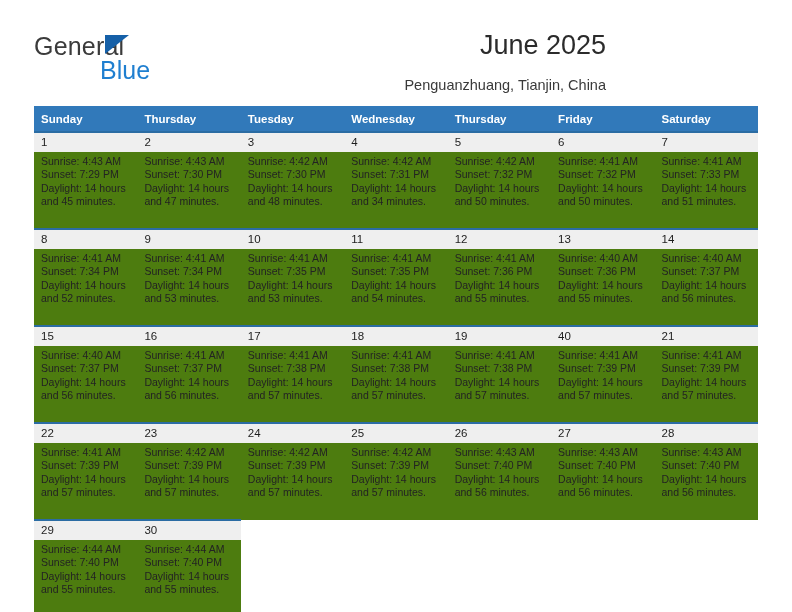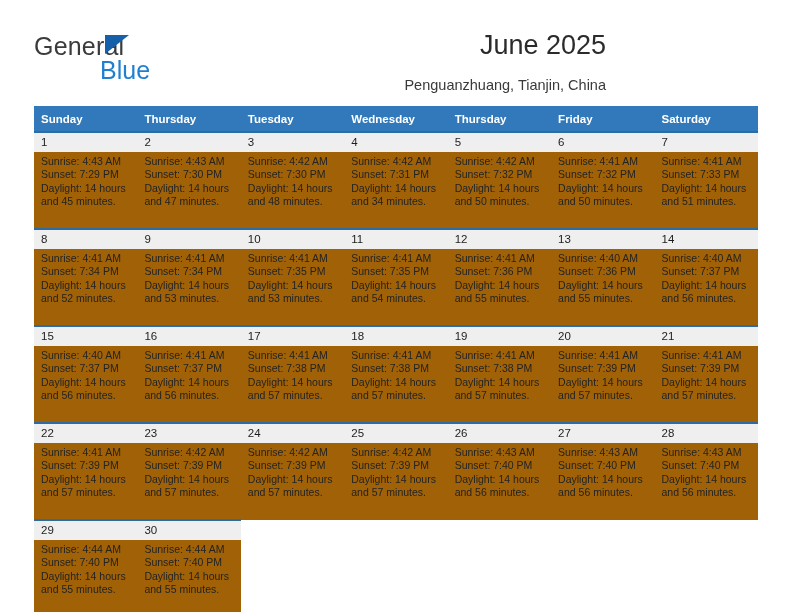--- a/index.html
+++ b/index.html
@@ -121,21 +121,21 @@
     color: #1d1d1d;
     height: 14px;
     vertical-align: top;
   }
   tbody tr.daynum-row td.empty {
     background: #ffffff;
     border-top: none;
   }
 
   tbody tr.detail-row td {
-    background: #a16207;
+    background: #4d7c0f;
     padding: 3px 6px 11px 7px;
     font-size: 10.5px;
     line-height: 13.4px;
     color: #232323;
     vertical-align: top;
     height: 62px;
   }
   tbody tr.detail-row td.empty { background: #ffffff; }
 
   .cell-line { display: block; white-space: nowrap; }
@@ -288,21 +288,21 @@
               <span class="cell-line">Daylight: 14 hours</span>
               <span class="cell-line">and 56 minutes.</span>
             </td>
           </tr>
           <tr class="daynum-row">
             <td>15</td>
             <td>16</td>
             <td>17</td>
             <td>18</td>
             <td>19</td>
-            <td>20</td>
+            <td>40</td>
             <td>21</td>
           </tr>
           <tr class="detail-row">
             <td>
               <span class="cell-line">Sunrise: 4:40 AM</span>
               <span class="cell-line">Sunset: 7:37 PM</span>
               <span class="cell-line">Daylight: 14 hours</span>
               <span class="cell-line">and 56 minutes.</span>
             </td>
             <td>

